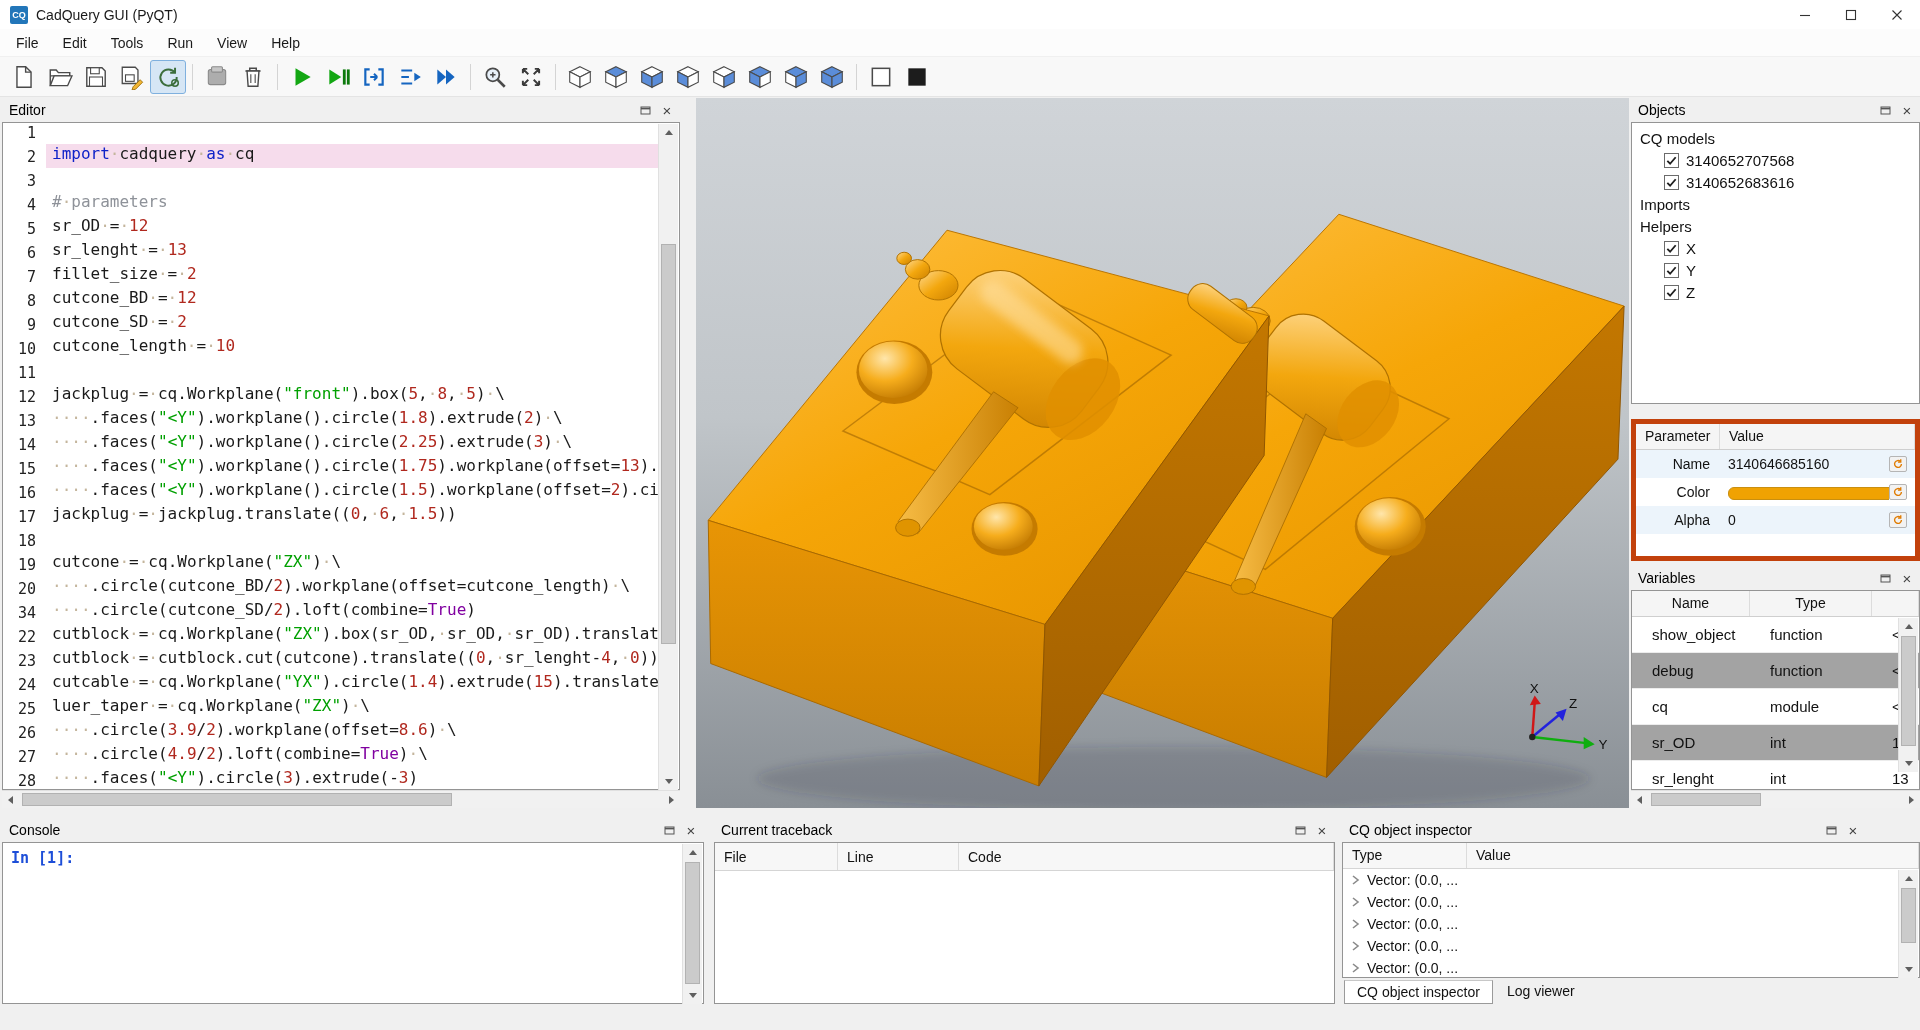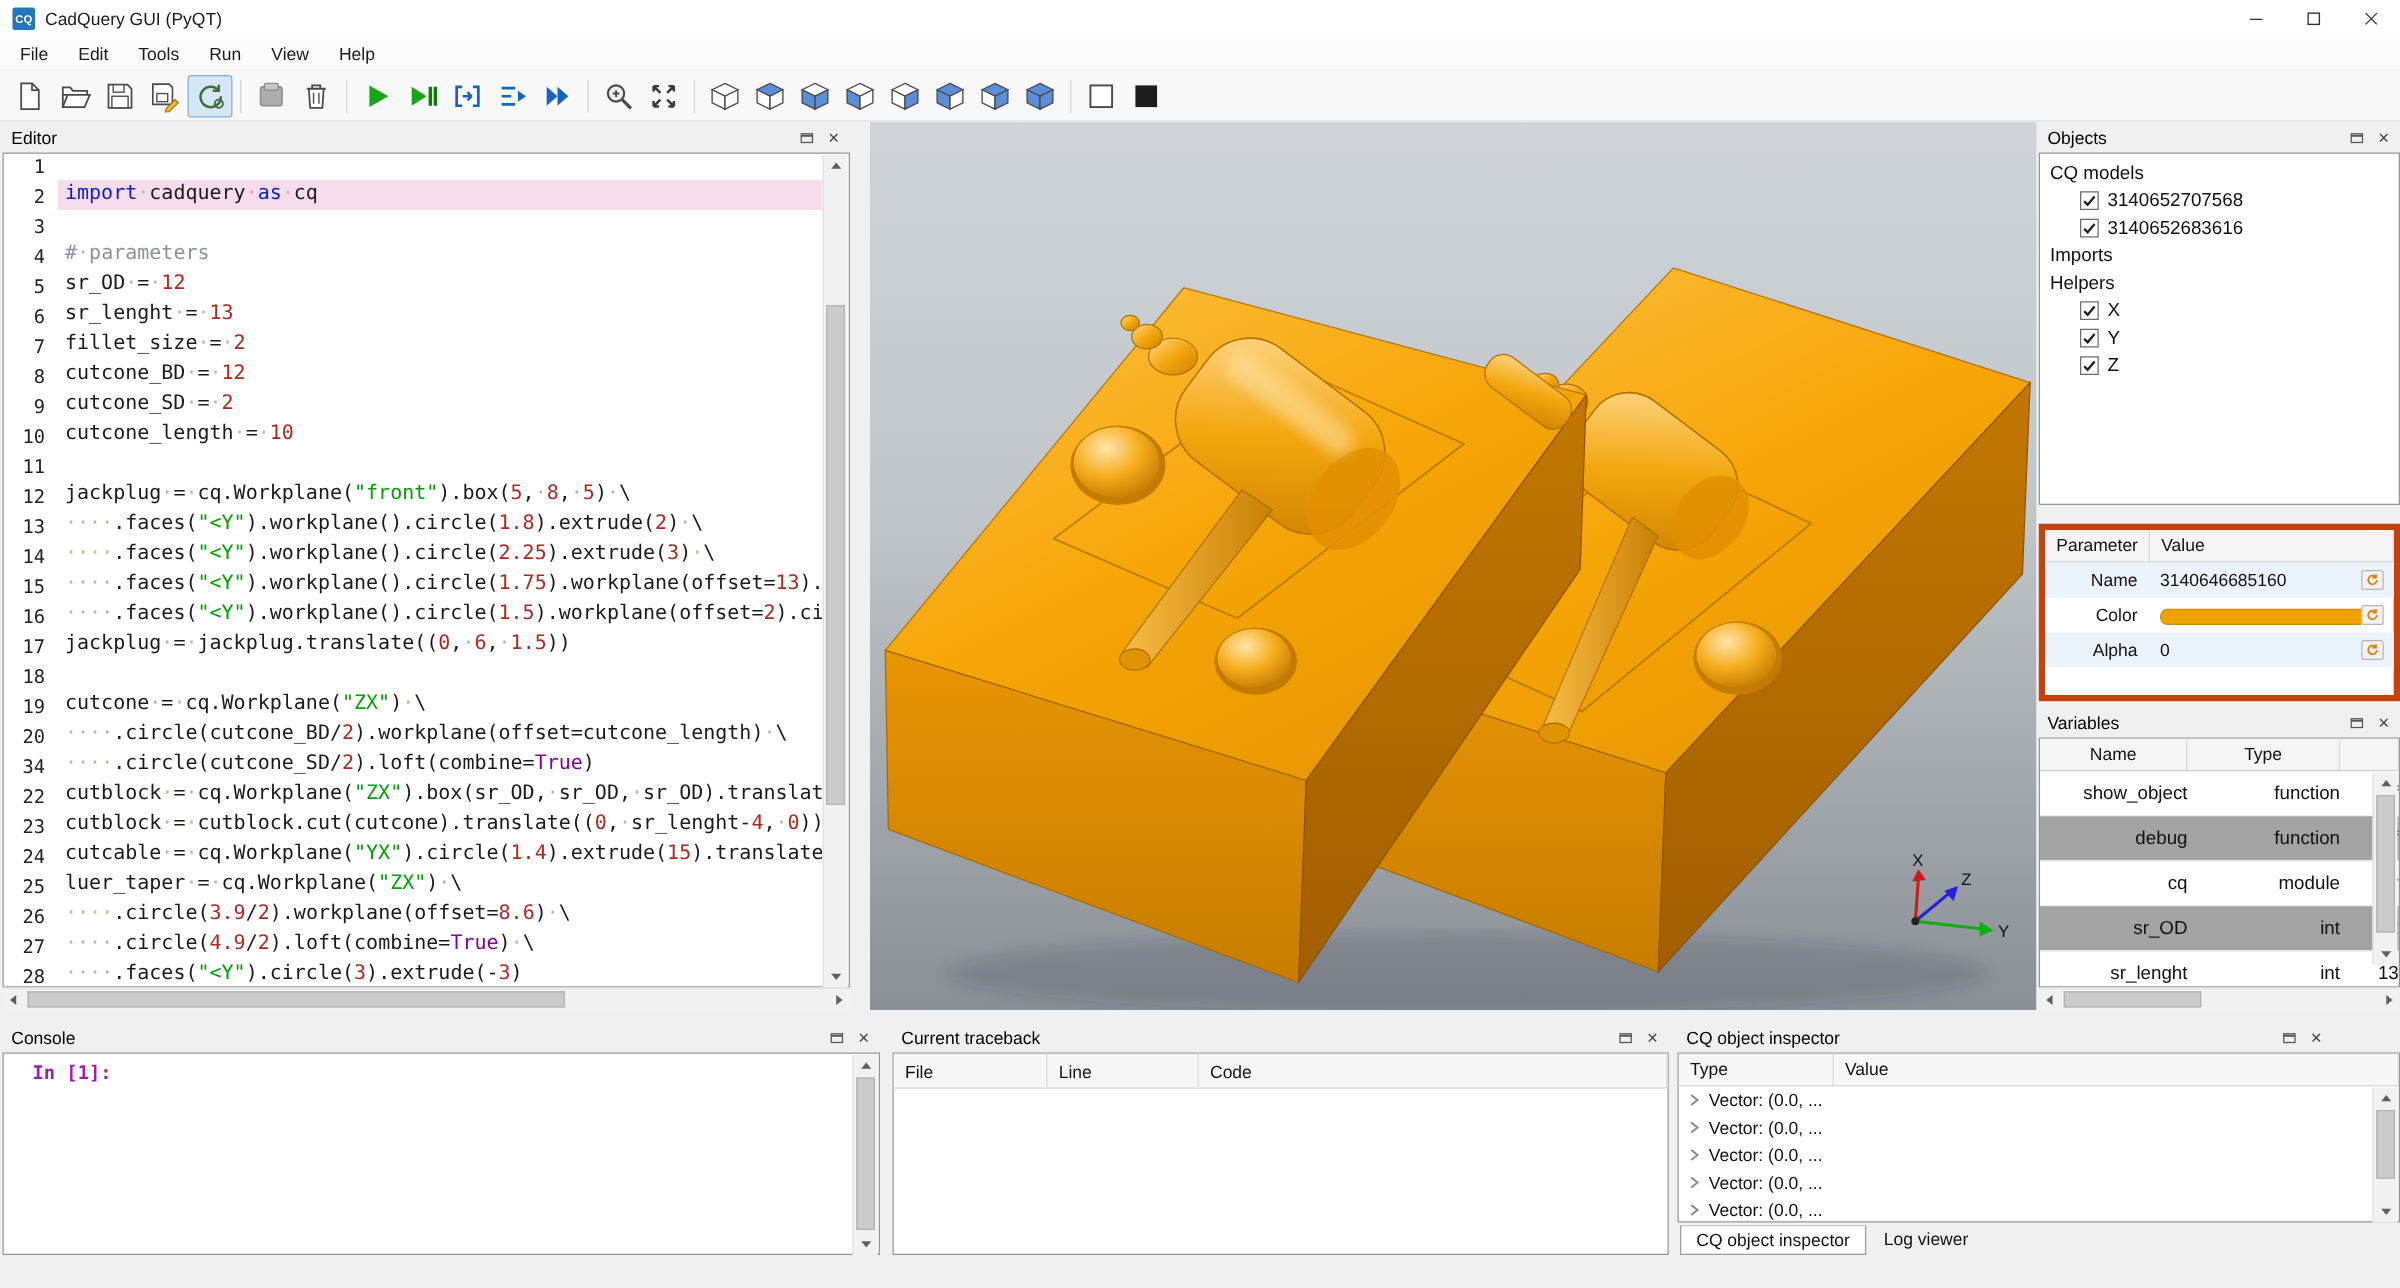--- a/index.html
+++ b/index.html
@@ -91,26 +91,26 @@
   .param-reset { width:18px; height:16px; border:1px solid #b5b5b5; background:#f2f2f2; border-radius:2px; display:flex; align-items:center; justify-content:center; }
   .param-reset svg { width:12px; height:12px; }
 
   
   #variables-panel { left:1631px; top:566px; width:289px; height:242px; }
   #vars-body { top:24px; left:0; width:289px; height:200px; }
   #vars-cols { display:flex; height:26px; background:#f5f5f5; border-bottom:1px solid #cfcfcf; font-size:14px; }
   #vars-cols .th { text-align:center; padding-top:4px; border-right:1px solid #dcdcdc; }
   .var-row { display:grid; grid-template-columns:118px 122px 1fr; height:36px; align-items:center; font-size:15px; border-bottom:1px solid #ececec; }
   .var-row.alt { background:#a3a3a3; }
-  .var-cell { padding-left:20px; white-space:nowrap; overflow:hidden;text-align:right; }
+  .var-cell { padding-left:20px; white-space:nowrap; overflow:hidden; }
 
   
   #console-panel { left:2px; top:818px; width:702px; height:186px; }
   #console-body { top:24px; left:0; width:702px; height:162px; }
-  #console-prompt { position:absolute; left:8px; top:6px; font:bold 15px "DejaVu Sans Mono", monospace; color:#a21caf;margin-left:15px; }
+  #console-prompt { position:absolute; left:8px; top:6px; font:bold 15px "DejaVu Sans Mono", monospace; color:#1d4ed8; }
 
   #traceback-panel { left:714px; top:818px; width:621px; height:186px; }
   #tb-body { top:24px; left:0; width:621px; height:162px; }
   #tb-cols { display:flex; height:28px; background:#f7f7f7; border-bottom:1px solid #d5d5d5; font-size:14px; }
   #tb-cols .th { padding:6px 0 0 9px; border-right:1px solid #dcdcdc; }
 
   #inspector-panel { left:1342px; top:818px; width:524px; height:186px; }
   #insp-body { top:24px; left:0; width:578px; height:136px; }
   #insp-cols { display:flex; height:26px; background:#f7f7f7; border-bottom:1px solid #d5d5d5; font-size:14px; }
   #insp-cols .th { padding:4px 0 0 9px; border-right:1px solid #dcdcdc; }

